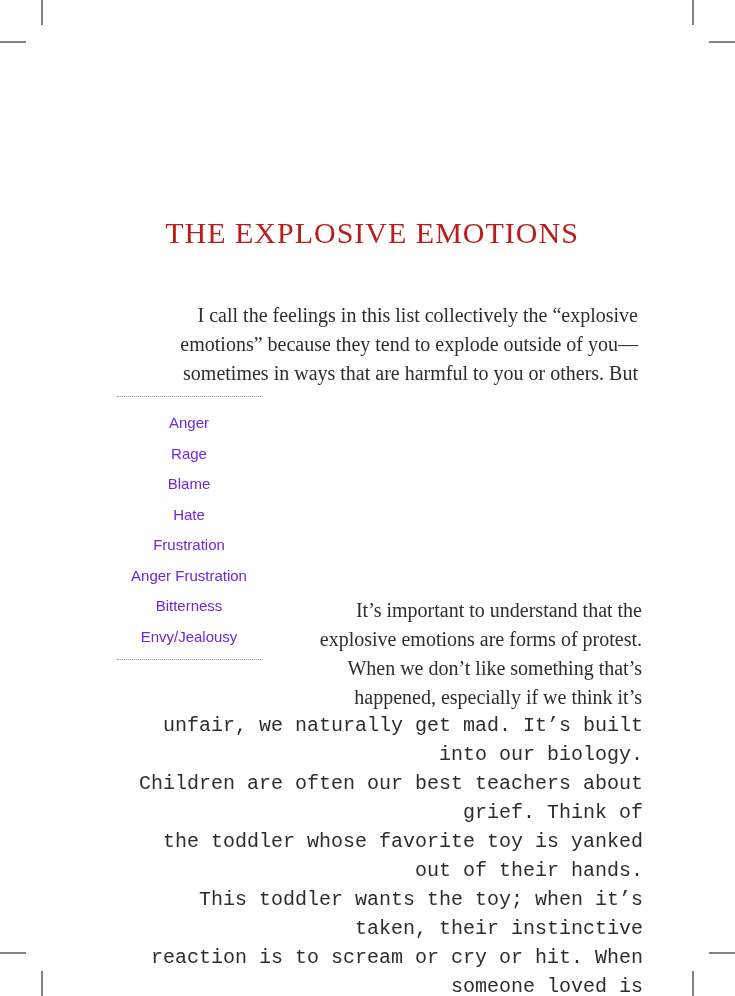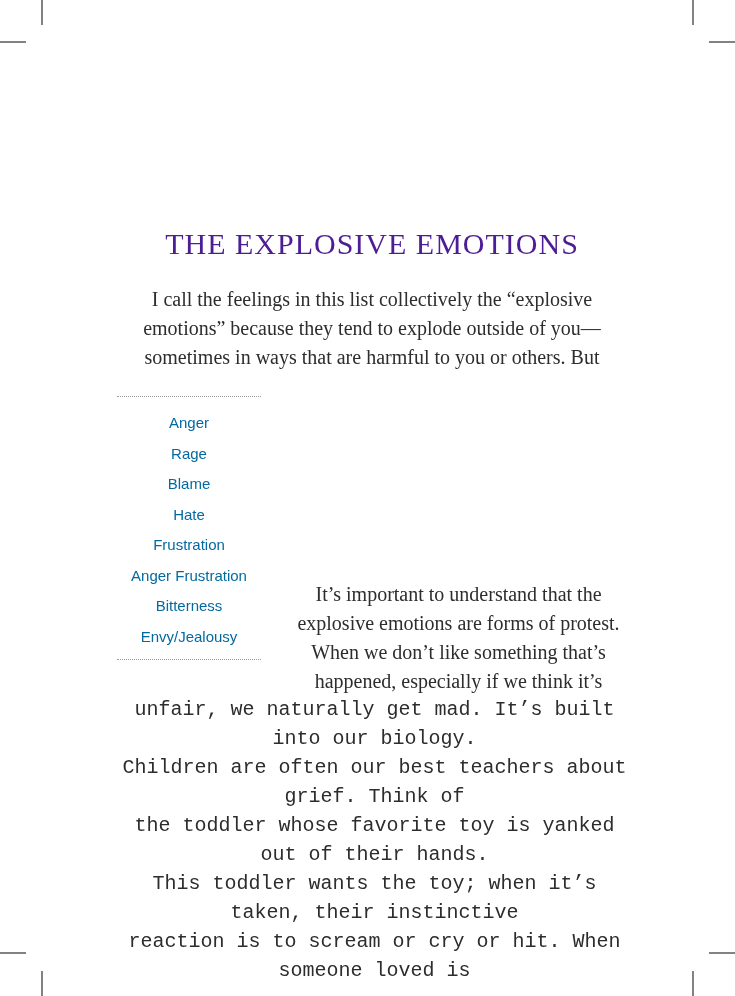--- a/index.html
+++ b/index.html
@@ -36,40 +36,40 @@
   .content {
     position: absolute;
     left: 122px;
     top: 0;
     width: 500px;
     height: 100%;
   }
 
   .chapter-title {
     position: absolute;
-    top: 227px;
+    top: 216px;
     left: 0;
     width: 100%;
     margin: 0;
     text-align: center;
     font-size: 30px;
     font-weight: 400;
     letter-spacing: 1px;
-    color: #4c1d95;
+    color: #b91c1c;
     white-space: nowrap;
   }
 
   .body-text {
     position: absolute;
-    margin: 0;
+    margin: 16px;
     font-size: 20px;
     line-height: 29px;
     color: #2d2d2d;
     white-space: pre-line;
-    text-align: center;
+    text-align: right;
   }
   .para1-intro   { top: 285px; left: 0;     width: 500px; }
   .para1-wrapped { top: 372px; left: 169px; width: 335px; }
   .para2-wrapped { top: 580px; left: 169px; width: 335px; }
   .para2-full    { top: 695px; left: 0;     width: 505px; font-family: Liberation Mono, monospace; }
 
   
   .emotion-box {
     position: absolute;
     left: 117px;
@@ -78,21 +78,21 @@
     box-sizing: border-box;
     border-top: 1px dotted #9a9a9a;
     border-bottom: 1px dotted #9a9a9a;
     padding: 11px 0 7px 0;
     font-family: "Liberation Sans", sans-serif;
   }
   .emotion-item {
     font-size: 15px;
     line-height: 30.5px;
     text-align: center;
-    color: #0369a1;
+    color: #6d28d9;
   }
 </style>
 </head>
 <body>
 
 <div class="page">
 
   <div class="crop-mark cm-v cm-tl-v"></div>
   <div class="crop-mark cm-h cm-tl-h"></div>
   <div class="crop-mark cm-v cm-tr-v"></div>

